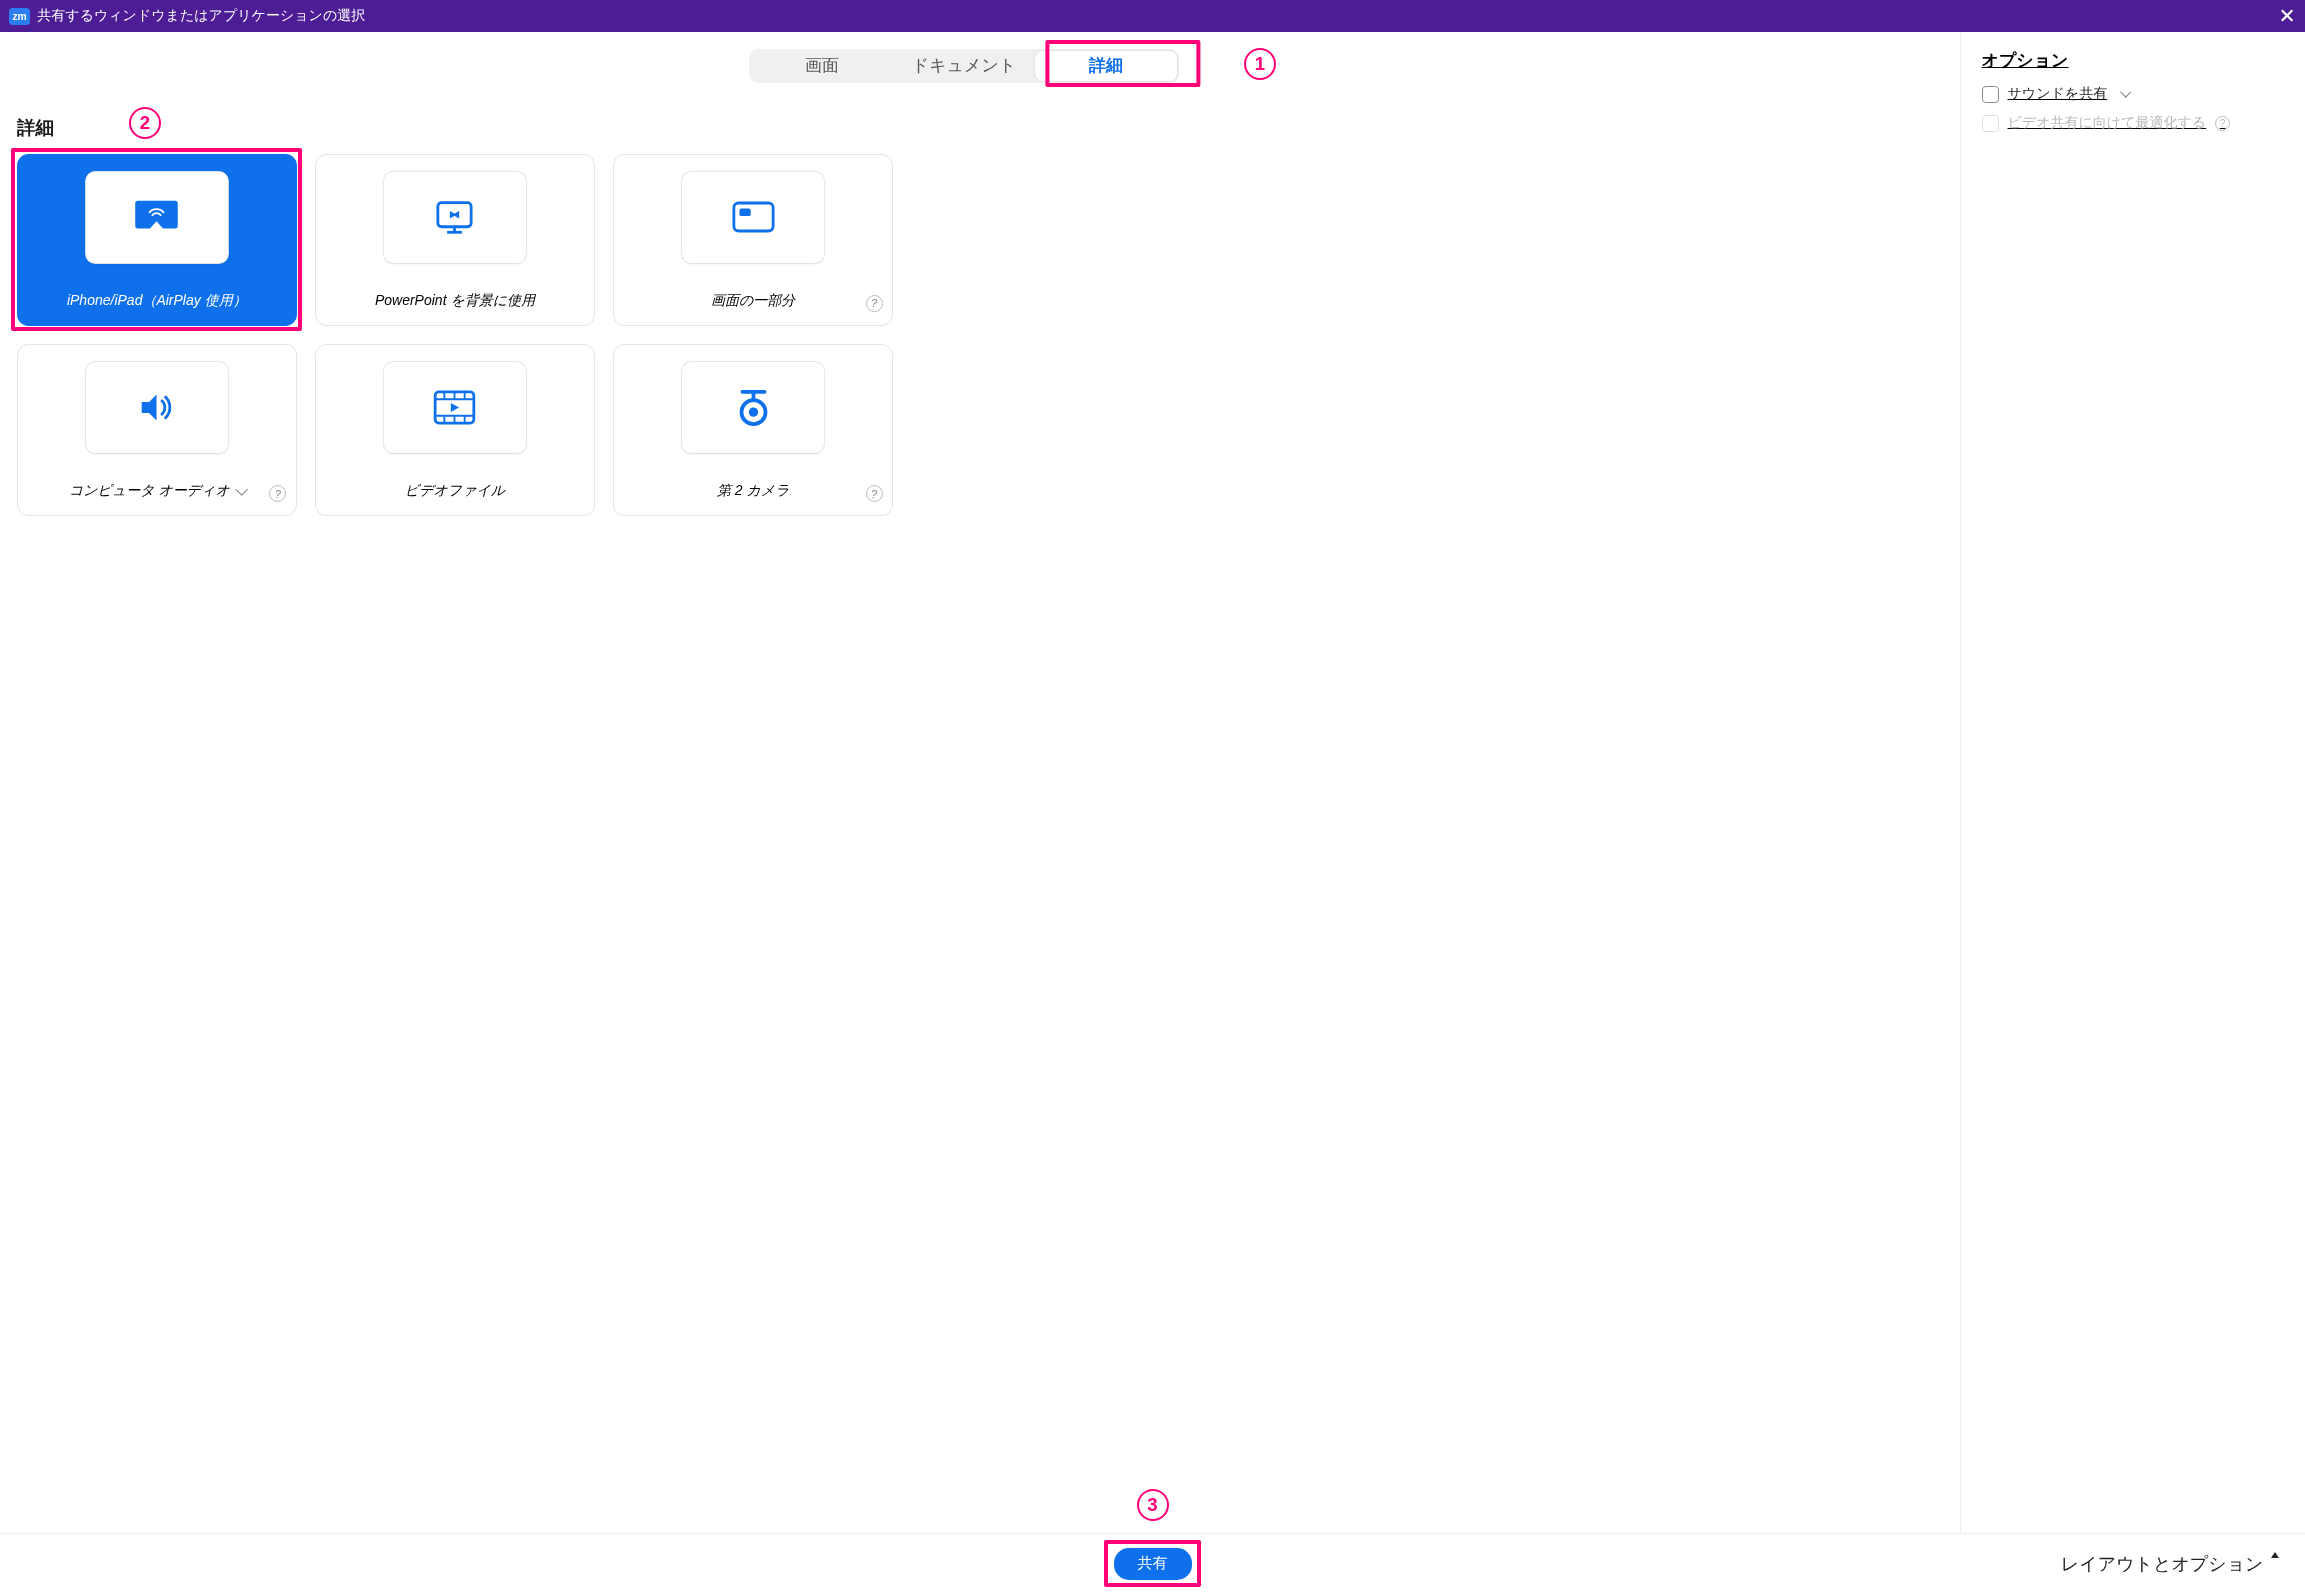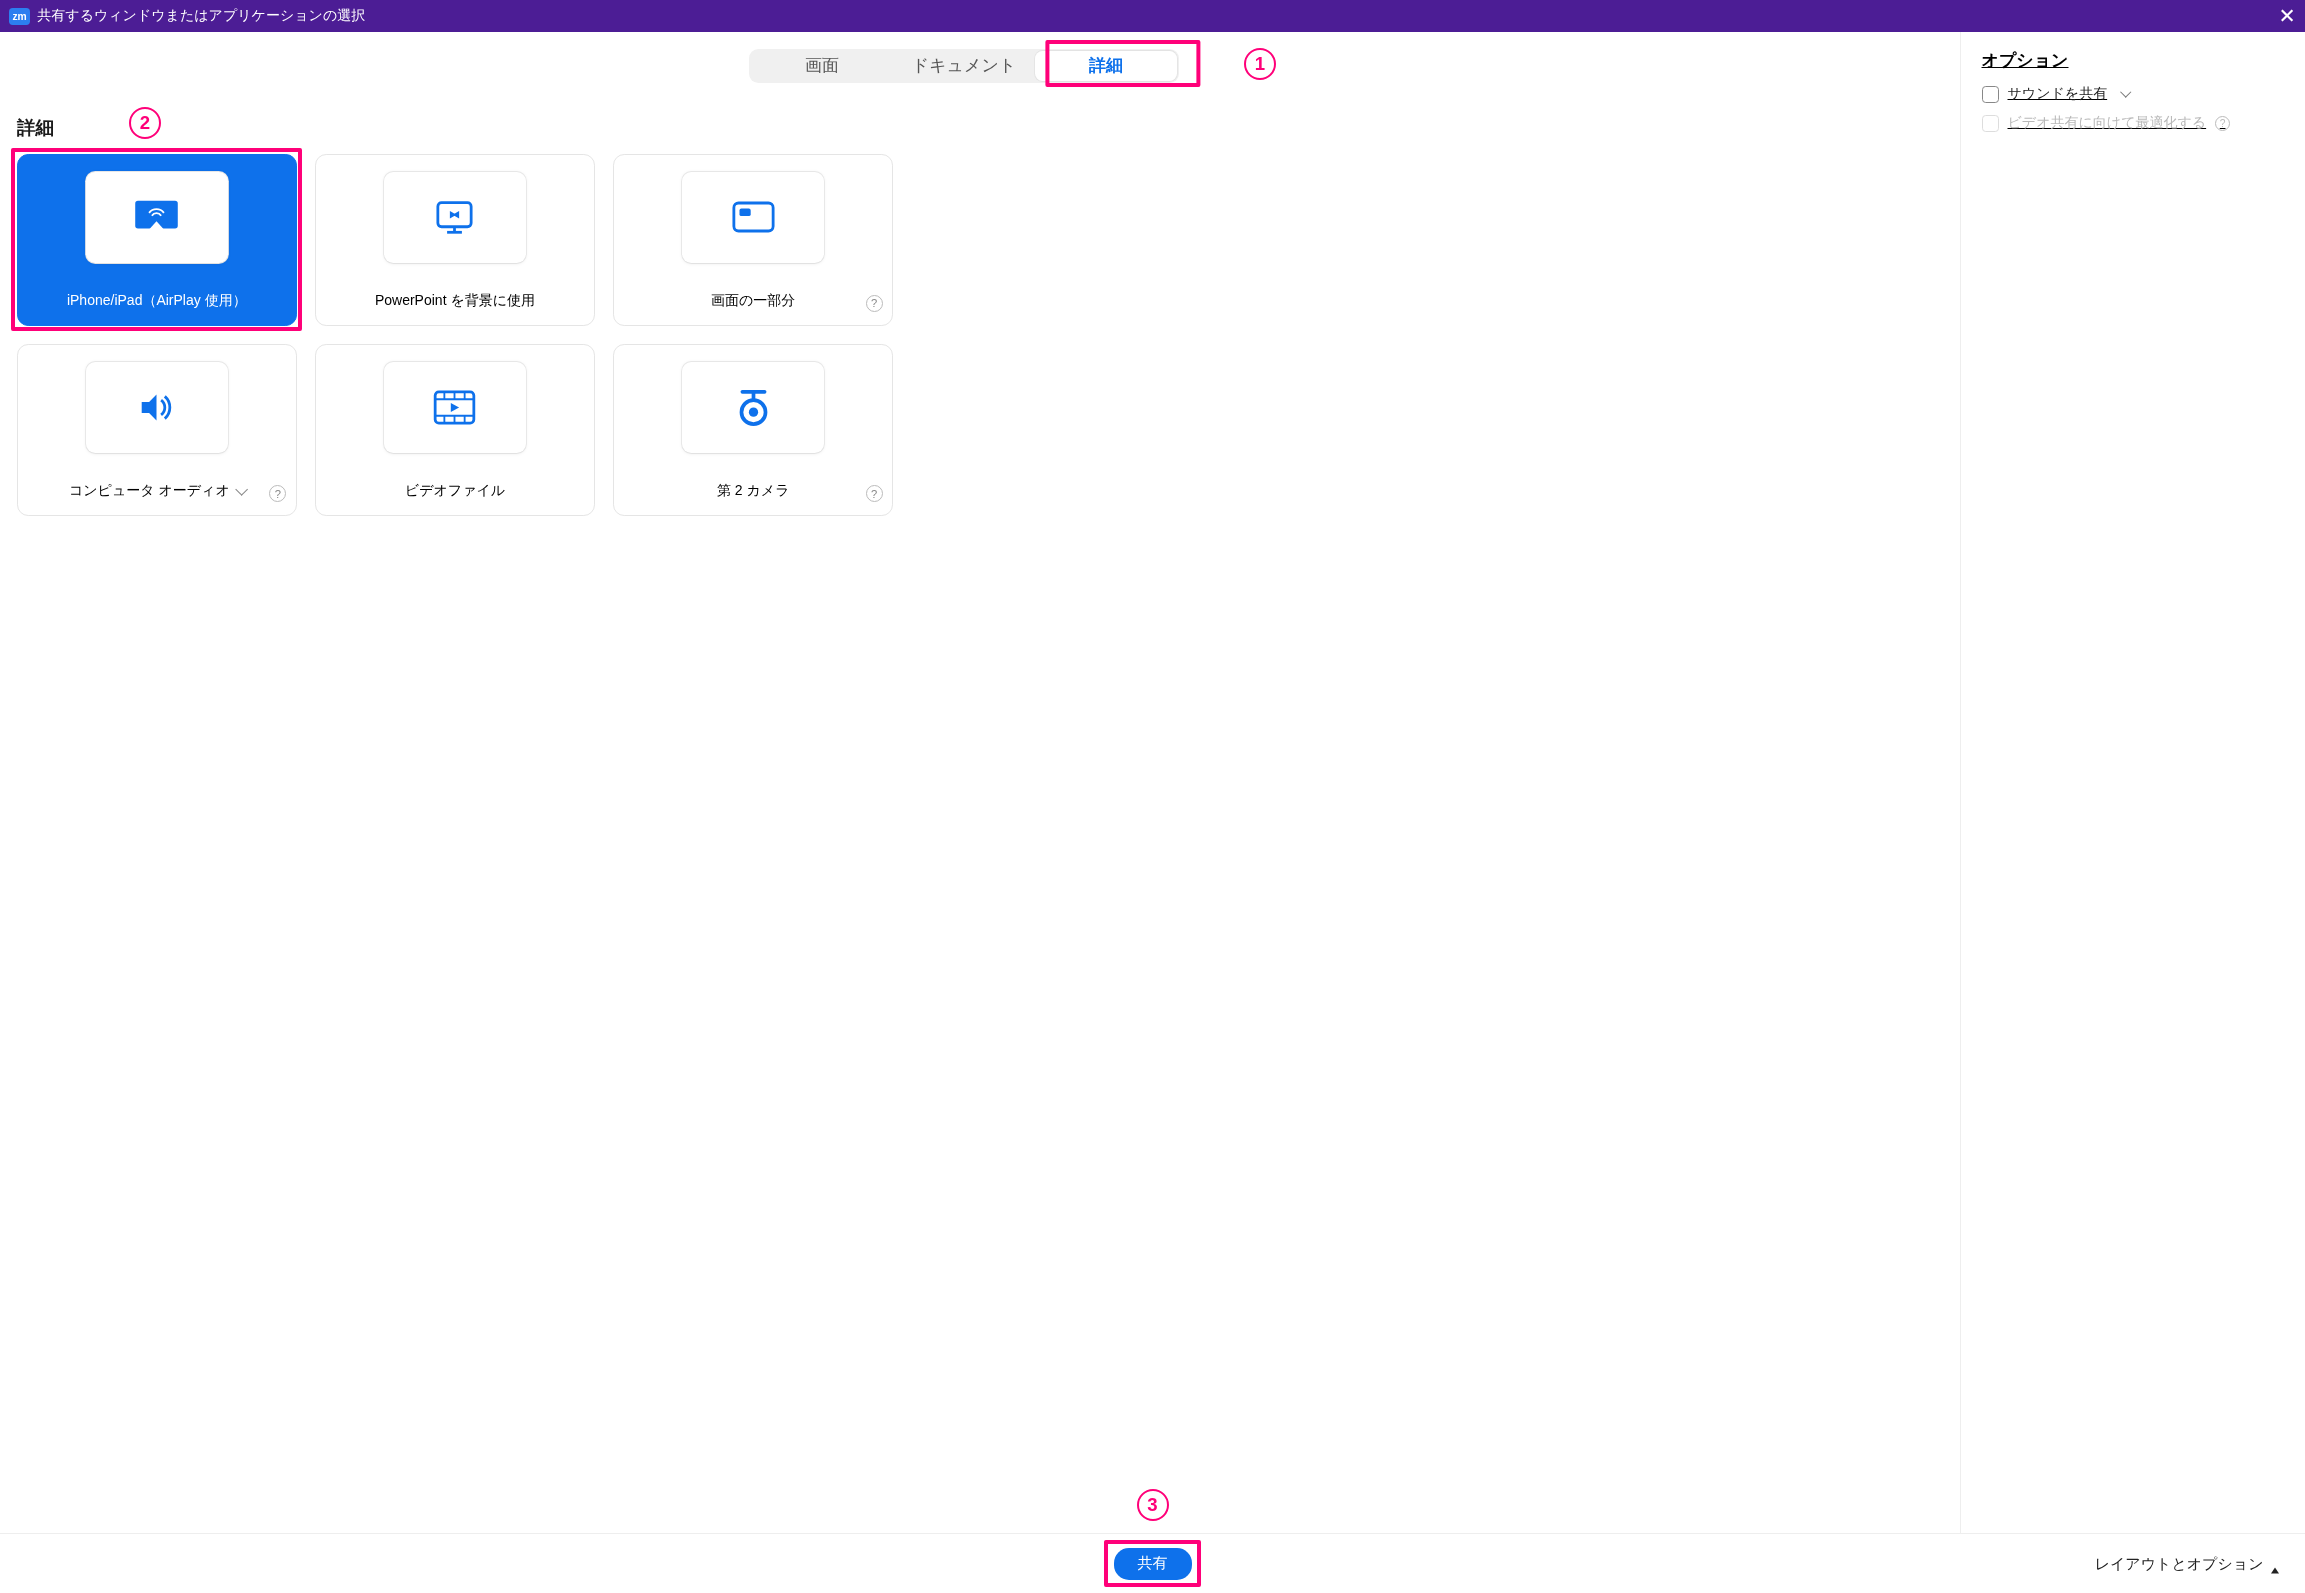--- a/index.html
+++ b/index.html
@@ -126,20 +126,21 @@
     border-radius: 11.2px;
     height: 172px;
     display: flex;
     flex-direction: column;
     align-items: center;
     justify-content: flex-start;
     padding-top: 17px;
     position: relative;
     cursor: pointer;
     background: #fff;
+    font-style: italic;
   }
   .card.selected {
     background: #0e71eb;
     color: #fff;
     border-color: #0e71eb;
   }
   .card .thumb {
     width: 142px;
     height: 91px;
     background: #fff;
@@ -236,25 +237,25 @@
     border-radius: 15px;
     padding: 6.5px 24px;
     font-size: 15px;
     cursor: pointer;
   }
   .footer .layout-opt {
     position: absolute;
     right: 26px;
     top: 50%;
     transform: translateY(-50%);
-    font-size: 15px;
+    font-size: 18px;
     color: #222;
     cursor: pointer;
     display: flex;
-    align-items: flex-end;
+    align-items: flex-start;
     gap: 7.5px;
   }
   .tri-up {
     width: 0; height: 0;
     border-left: 4.7px solid transparent;
     border-right: 4.7px solid transparent;
     border-bottom: 6.5px solid #222;
   }
 </style>
 </head>

